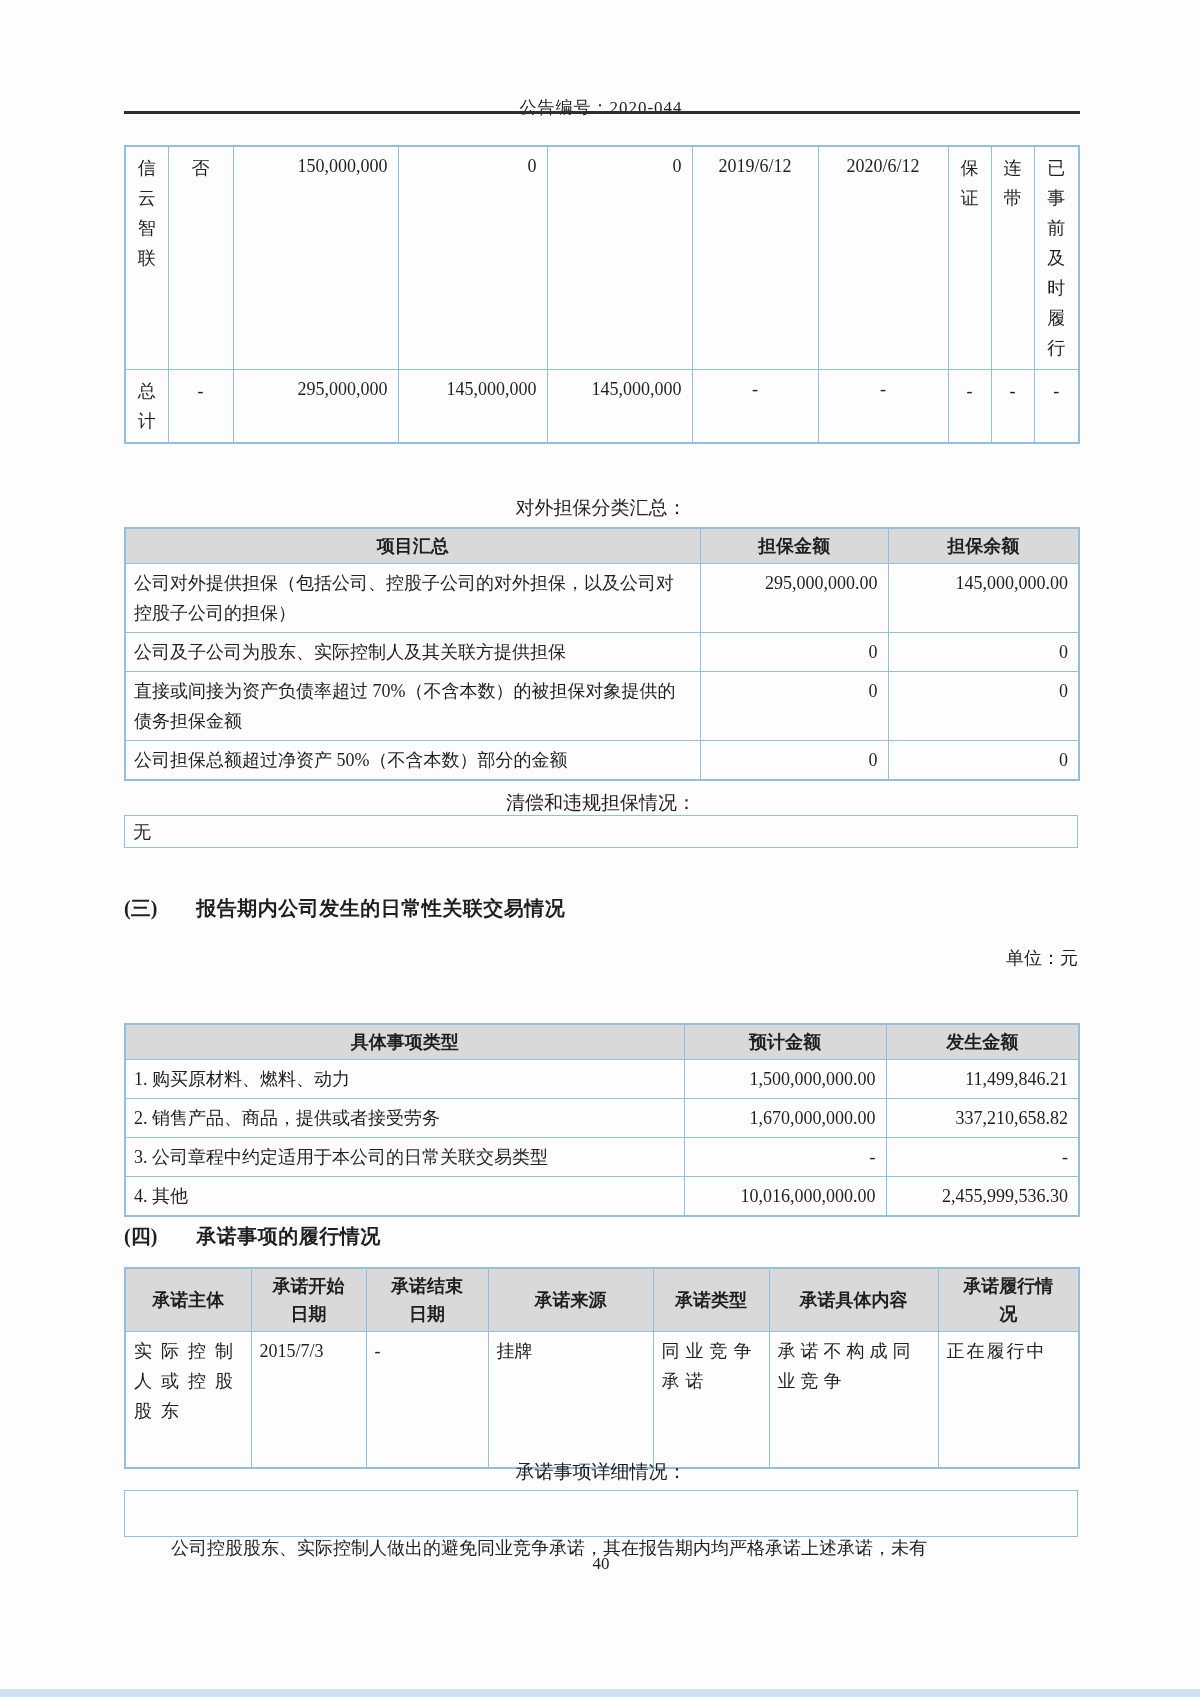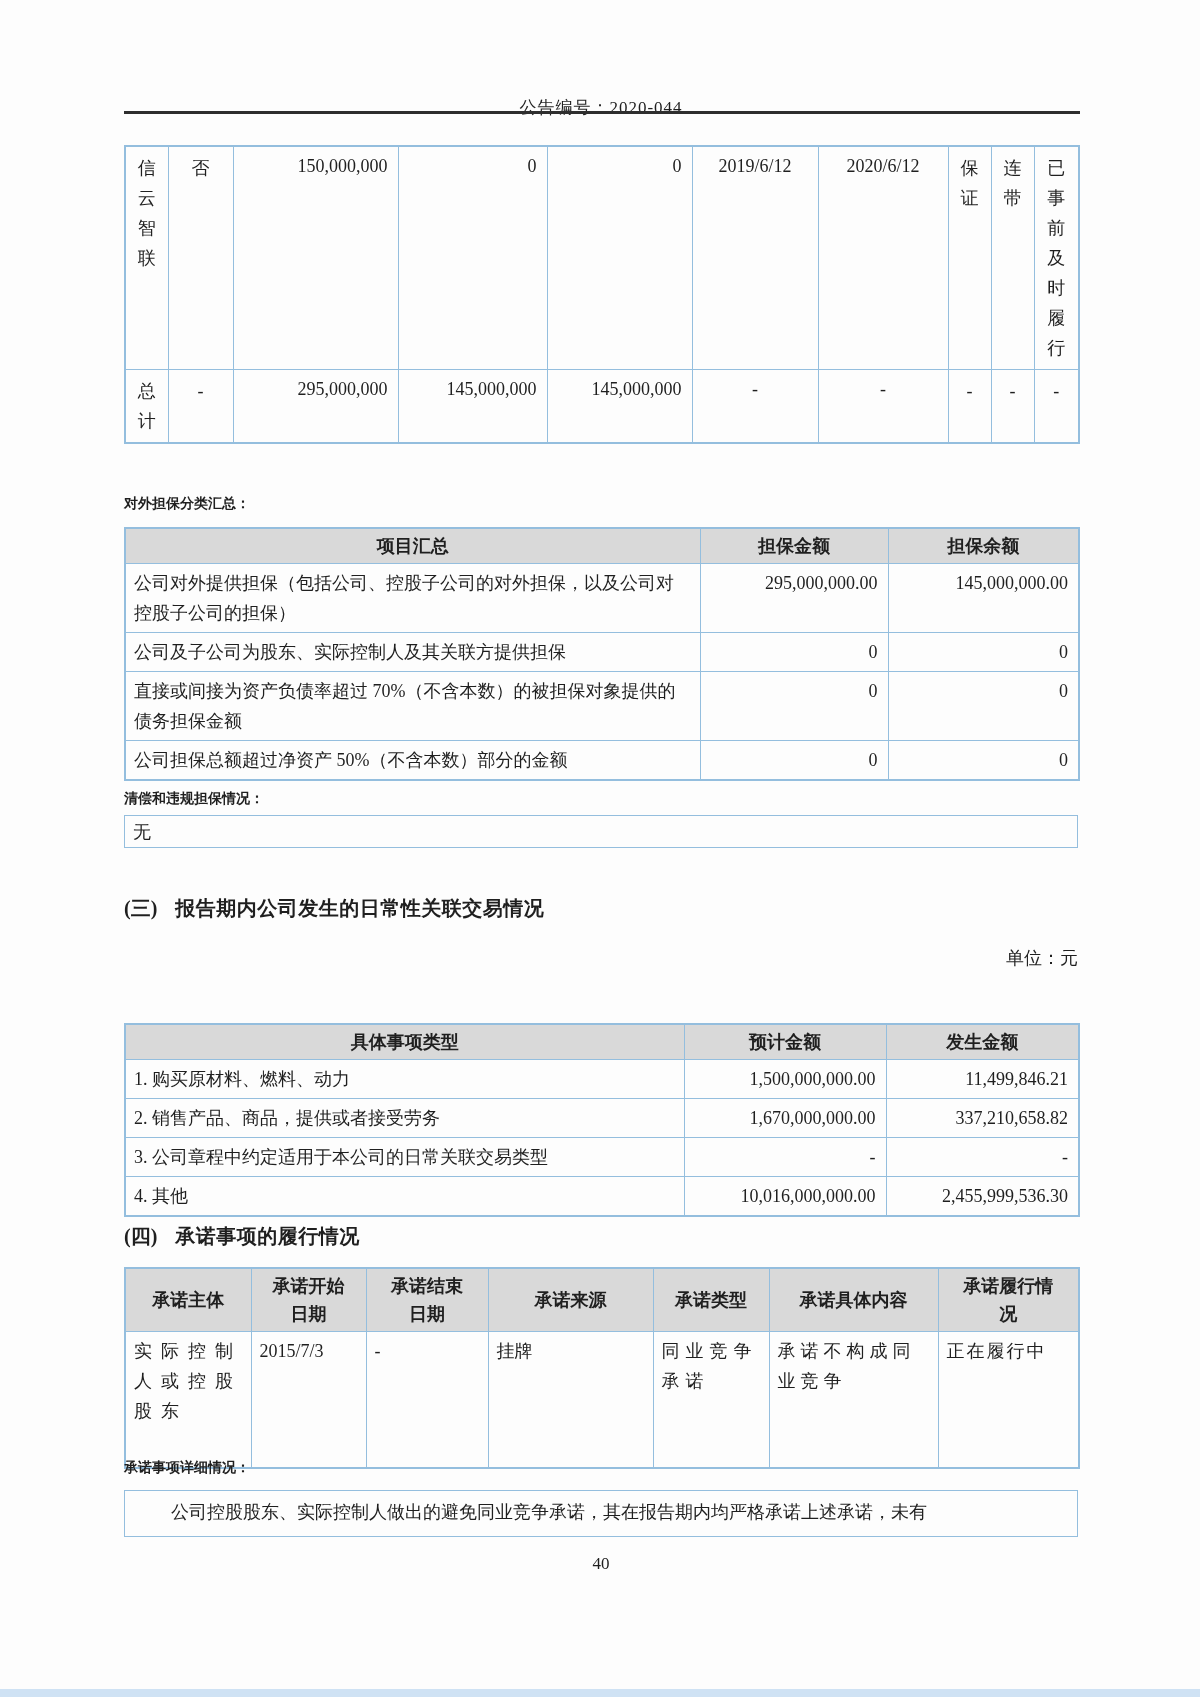--- a/index.html
+++ b/index.html
@@ -30,52 +30,52 @@
   .pre { white-space: pre-line; }
   .ls9 { letter-spacing: 9px; }
   .ls6 { letter-spacing: 6px; }
   .ls5 { letter-spacing: 5px; }
   .ls2 { letter-spacing: 2px; }
 
   .tbl-continuation { top: 145px; }
   .tr-t1r1 { height: 222px; }
   .tr-t1r2 { height: 62px; }
 
-  .h-bold { font-weight: bold; font-size: 14px; }
+  .h-bold { font-weight: normal; font-size: 19px; text-align: center; }
   .hd-summary { top: 495px; }
   .tbl-summary { top: 527px; font-family: Liberation Serif, serif; }
   .tr-h30 { height: 30px; }
   .tr-h66 { height: 66px; }
   .tr-h30b { height: 30px; margin-top: 32px; }
   .tr-h65 { height: 65px; }
   .tr-h34 { height: 34px; }
 
   .hd-repay { top: 790px; }
   .none-box { top: 815px; height: 33px; border: 1px solid #94bede; background: #fdfdfd;
               font-size: 18px; line-height: 30px; padding: 1px 8px; }
 
   .section-head { display: flex; align-items: baseline; font-weight: bold; font-size: 20px; }
   .sec3 { top: 895px; }
   .sec4 { top: 1223px; }
-  .section-title { margin-left: 18px; letter-spacing: 0.5px; font-family: Liberation Mono, monospace; }
+  .section-title { margin-left: 39px; letter-spacing: 0.5px; font-family: Liberation Mono, monospace; }
 
   .unit-line { top: 946px; text-align: right; font-size: 18px; }
 
   .tbl-transactions { top: 1023px; padding-left: 16px; }
   .tr-h33 { height: 33px; }
 
   .tbl-commitments { top: 1267px; }
   .tr-t4h { height: 63px; }
   .tr-t4h th { line-height: 28px; }
   .tr-t4r { height: 137px; }
 
   .hd-detail { top: 1459px; }
   .detail-box { top: 1490px; height: 47px; border: 1px solid #94bede; background: #fdfdfd;
                 font-size: 18px; line-height: 30px; padding: 6px 10px; }
-  .detail-box .txt { text-indent: 2em; }
+  .detail-box .txt { text-indent: 2em; margin-top: 36px; }
 
   .page-number { top: 1554px; text-align: center; font-size: 17px; }
   .bottom-strip { position: absolute; left: 0; top: 1689px; width: 1200px; height: 8px; background: #cfe2f4; }
 </style>
 </head>
 <body>
 
 <div class="page">
 
   <div class="content-abs doc-number">公告编号：2020-044</div>

